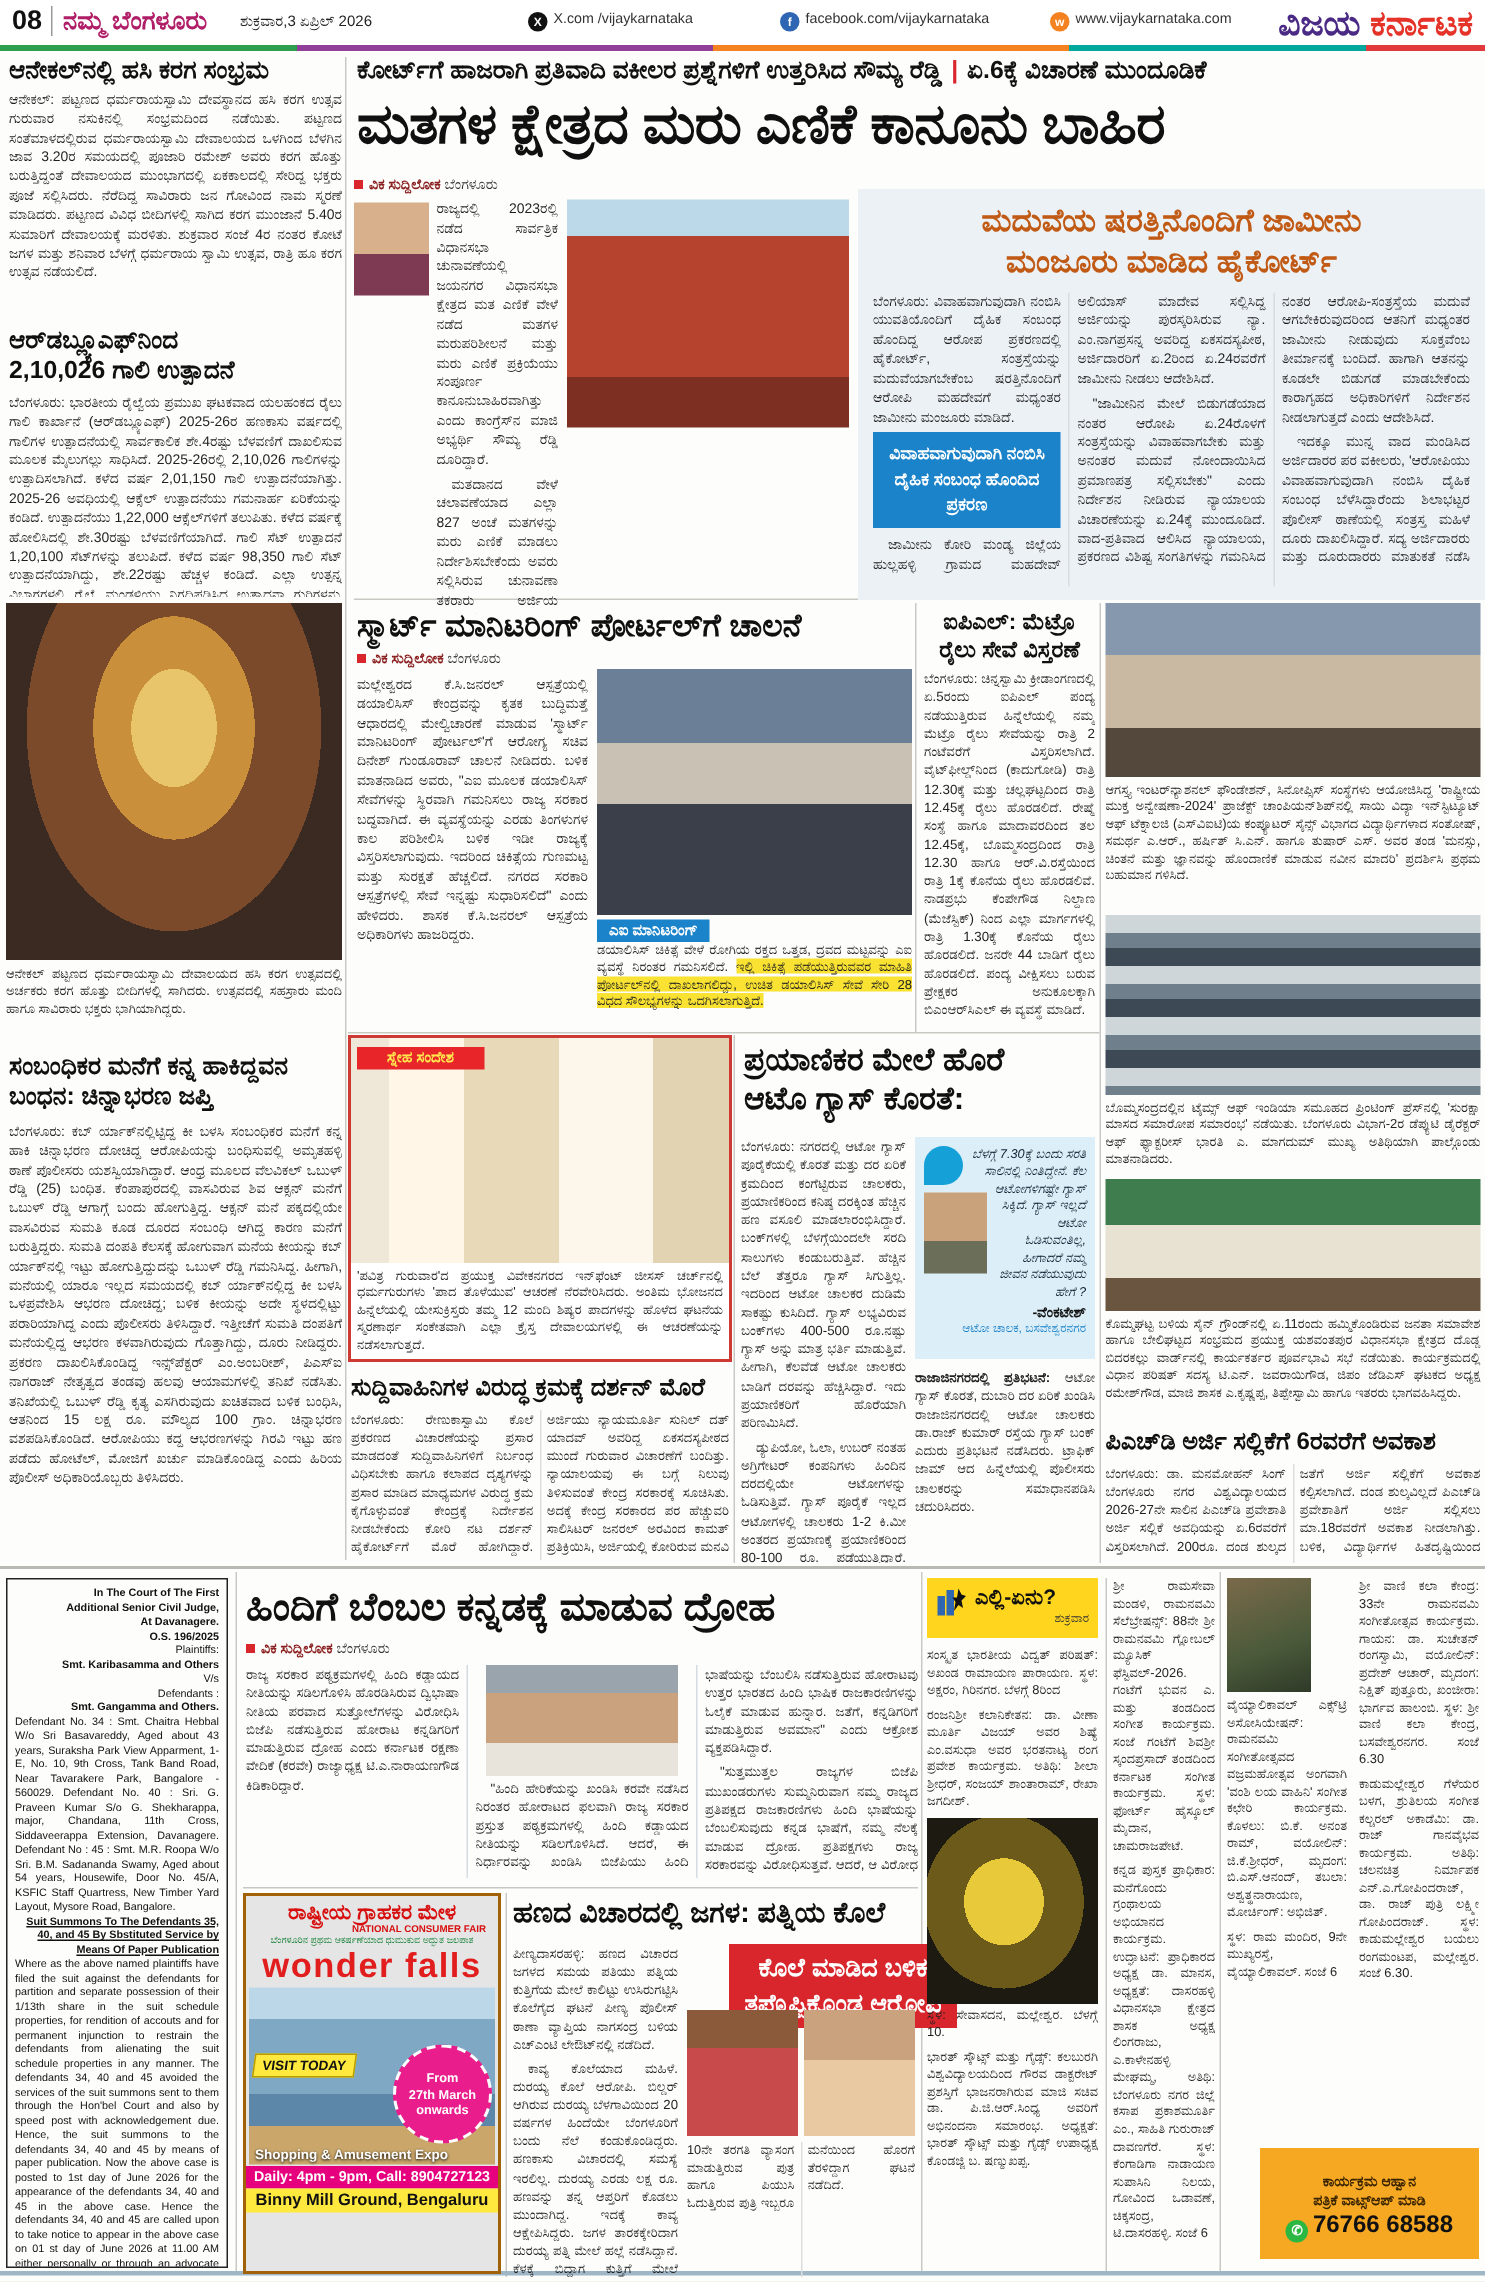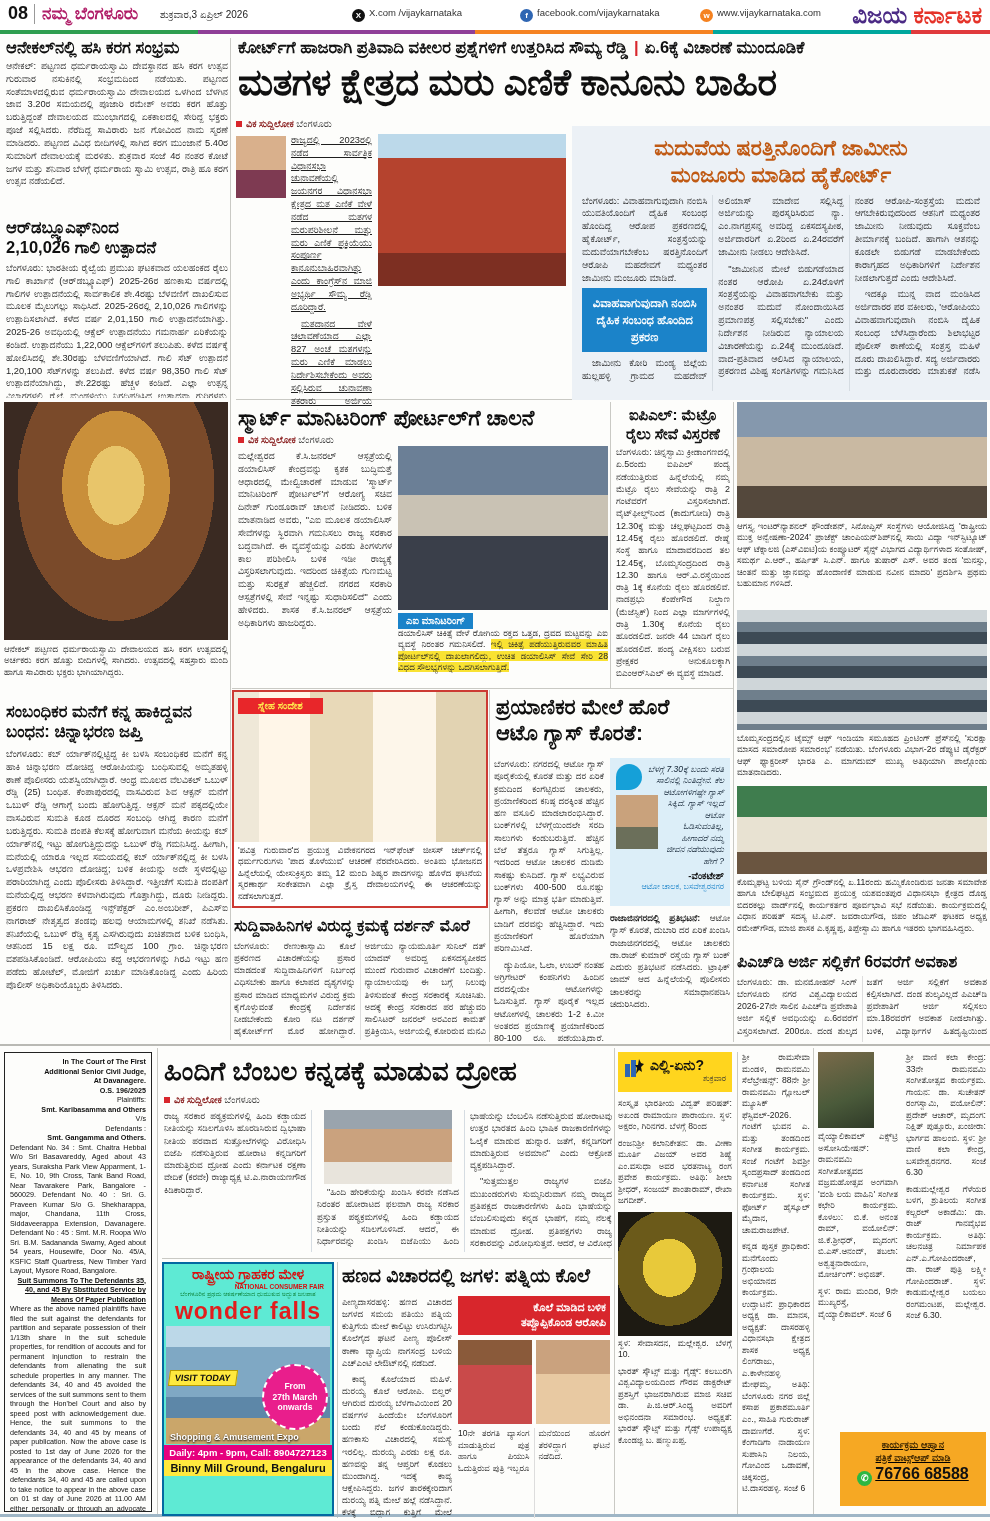--- a/index.html
+++ b/index.html
@@ -42,33 +42,33 @@
   .cols3{column-count:3;column-gap:11px;column-rule:1px solid #d5dce2;}
   .cols2{column-count:2;column-gap:9px;column-rule:1px solid #ddd;}
   .ailabel{background:#1b83c9;color:#fff;font-size:10px;font-weight:bold;padding:2px 8px;display:inline-block;}
   .hlyellow{background:#f9e232;}
   .quote{background:#dceef8;padding:6px;}
   .qmark{width:26px;height:26px;border-radius:50% 50% 50% 0;background:#15a0d8;float:left;margin:0 5px 3px 0;}
   .qtxt{font-size:8.5px;line-height:1.35;color:#123;text-align:right;font-style:italic;}
   .qname{font-size:9.5px;font-weight:bold;text-align:right;color:#111;margin-top:3px;}
   .qrole{font-size:8px;text-align:right;color:#1b83c9;}
   .snehalabel{background:#e8262a;color:#ffe94e;font-size:10px;font-weight:bold;padding:2px 20px;display:inline-block;}
-  .redbox{background:#d8262c;color:#fff;font-size:11px;font-weight:bold;text-align:right;line-height:1.4;padding:4px;}
+  .redbox{background:#d8262c;color:#fff;font-size:17px;font-weight:bold;text-align:center;line-height:1.4;padding:4px;margin-left:28px;}
   .notice{border:1px solid #222;padding:4px 5px;font-size:7.2px;line-height:1.32;color:#111;text-align:justify;overflow:hidden;}
   .notice .c{text-align:right;} .notice b{font-weight:bold;}
   .evbox{background:#ffd51e;padding:4px 6px;}
   .evtitle{font-size:14px;font-weight:bold;color:#111;}
   .evsub{font-size:8px;color:#333;text-align:right;}
   .ev{font-size:8.6px;line-height:1.34;text-align:justify;color:#1f1f1f;margin-bottom:5px;}
-  .wabox{background:#f6a823;text-align:center;padding:6px 4px;text-decoration:underline;}
+  .wabox{background:#f6a823;text-align:center;padding:16px 4px;}
   .wal{font-size:9.5px;font-weight:bold;color:#3a2400;line-height:1.4;}
   .wanum{font-size:16px;font-weight:bold;color:#111;}
   .wicon{display:inline-block;width:15px;height:15px;border-radius:50%;background:#2cb742;color:#fff;font-size:9px;line-height:15px;text-align:center;vertical-align:-2px;margin-right:3px;}
   
-  .fair{border:2px solid #0369a1;background:#5eead4;overflow:hidden;}
+  .fair{border:2px solid #a16207;background:#e5e5e5;overflow:hidden;}
   .fair .tkn{font-size:14px;font-weight:bold;color:#d80f0f;text-align:center;margin-top:2px;}
   .fair .ten{font-size:6.5px;font-weight:bold;color:#d80f0f;text-align:right;padding-right:8px;}
   .fair .tag{font-size:6.3px;color:#067a2a;text-align:center;}
   .fair .brand{font-size:23px;font-weight:bold;color:#e21d1d;text-align:center;letter-spacing:1px;}
   .fairphoto{position:relative;width:164px;height:118px;margin:1px auto;background:linear-gradient(180deg,#bcd8e8 0 18%,#7fa8c4 18% 60%,#5d87a8 60% 78%,#caa66a 78% 100%);}
   .visit{position:absolute;left:3px;top:44px;background:#ffe93e;color:#111;font-size:9px;font-weight:bold;padding:2px 5px;transform:skewX(-8deg);border:1px solid #b89b00;}
   .star{position:absolute;right:2px;top:38px;width:62px;height:62px;border-radius:50%;background:#e91e8c;color:#fff;font-size:8.5px;font-weight:bold;text-align:center;display:flex;align-items:center;justify-content:center;line-height:1.25;border:2px dashed #fff;}
   .expo{position:absolute;left:0;bottom:2px;width:100%;text-align:left;padding-left:4px;color:#fff;font-size:9px;font-weight:bold;text-shadow:0 1px 2px #000;}
   .daily{background:#e6007e;color:#fff;font-size:9.5px;font-weight:bold;text-align:center;padding:2px 0;}
   .venue{background:#ffe93e;color:#111;font-size:11px;font-weight:bold;text-align:center;padding:2px 0;}
@@ -126,21 +126,21 @@
 
   <div class="abs strap" style="left:238px;top:38px;width:748px;">
     <span>ಕೋರ್ಟ್‌ಗೆ ಹಾಜರಾಗಿ ಪ್ರತಿವಾದಿ ವಕೀಲರ ಪ್ರಶ್ನೆಗಳಿಗೆ ಉತ್ತರಿಸಿದ ಸೌಮ್ಯ ರೆಡ್ಡಿ</span><span class="sep">|</span><span>ಏ.6ಕ್ಕೆ ವಿಚಾರಣೆ ಮುಂದೂಡಿಕೆ</span>
   </div>
   <div class="abs mainhead" style="left:238px;top:62px;width:740px;">ಮತಗಳ ಕ್ಷೇತ್ರದ ಮರು ಎಣಿಕೆ ಕಾನೂನು ಬಾಹಿರ</div>
 
   <div class="abs" style="left:236px;top:118px;width:330px;height:282px;">
     <div class="byline"><span class="redsq"></span><b>ವಿಕ ಸುದ್ದಿಲೋಕ</b> <span>ಬೆಂಗಳೂರು</span></div>
     <div class="photo" style="float:right;width:188px;height:152px;margin:0 0 4px 6px;background:linear-gradient(180deg,#bcd9ea 0 16%,#b5432e 16% 78%,#7d2f22 78% 100%);"></div>
     <div class="photo" style="float:left;width:50px;height:62px;margin:2px 5px 2px 0;background:linear-gradient(180deg,#d9b08c 0 55%,#7e3a52 55% 100%);"></div>
-    <div class="bd" style="height:276px;text-decoration:underline;">
+    <div class="bd" style="height:276px;">
       <p>ರಾಜ್ಯದಲ್ಲಿ 2023ರಲ್ಲಿ ನಡೆದ ಸಾರ್ವತ್ರಿಕ ವಿಧಾನಸಭಾ ಚುನಾವಣೆಯಲ್ಲಿ ಜಯನಗರ ವಿಧಾನಸಭಾ ಕ್ಷೇತ್ರದ ಮತ ಎಣಿಕೆ ವೇಳೆ ನಡೆದ ಮತಗಳ ಮರುಪರಿಶೀಲನೆ ಮತ್ತು ಮರು ಎಣಿಕೆ ಪ್ರಕ್ರಿಯೆಯು ಸಂಪೂರ್ಣ ಕಾನೂನುಬಾಹಿರವಾಗಿತ್ತು ಎಂದು ಕಾಂಗ್ರೆಸ್‌ನ ಮಾಜಿ ಅಭ್ಯರ್ಥಿ ಸೌಮ್ಯ ರೆಡ್ಡಿ ದೂರಿದ್ದಾರೆ.</p>
         <p>ಮತದಾನದ ವೇಳೆ ಚಲಾವಣೆಯಾದ ಎಲ್ಲಾ 827 ಅಂಚೆ ಮತಗಳನ್ನು ಮರು ಎಣಿಕೆ ಮಾಡಲು ನಿರ್ದೇಶಿಸಬೇಕೆಂದು ಅವರು ಸಲ್ಲಿಸಿರುವ ಚುನಾವಣಾ ತಕರಾರು ಅರ್ಜಿಯ ವಿಚಾರಣೆಯನ್ನು ನ್ಯಾಯಮೂರ್ತಿ ಎಸ್.ರಾಚಯ್ಯ ಅವರಿದ್ದ ಏಕಸದಸ್ಯಪೀಠ ಗುರುವಾರ ನಡೆಸಿತು. ಈ ವೇಳೆ ಪ್ರತಿವಾದಿಯಾಗಿರುವ ಬಿಜೆಪಿ ಶಾಸಕ ಸಿ.ಕೆ.ರಾಮಮೂರ್ತಿ ಪರ ವಕೀಲರ ಸವಾಲುಗಳಿಗೆ ಸೌಮ್ಯ ರೆಡ್ಡಿ ಉತ್ತರಿಸಿದರು.</p>
     </div>
   </div>
 
   <div class="abs bailbox" style="left:572px;top:126px;width:398px;height:258px;">
     <div class="bailhead">
         <div>ಮದುವೆಯ ಷರತ್ತಿನೊಂದಿಗೆ ಜಾಮೀನು</div>
         <div>ಮಂಜೂರು ಮಾಡಿದ ಹೈಕೋರ್ಟ್</div>
       </div>

